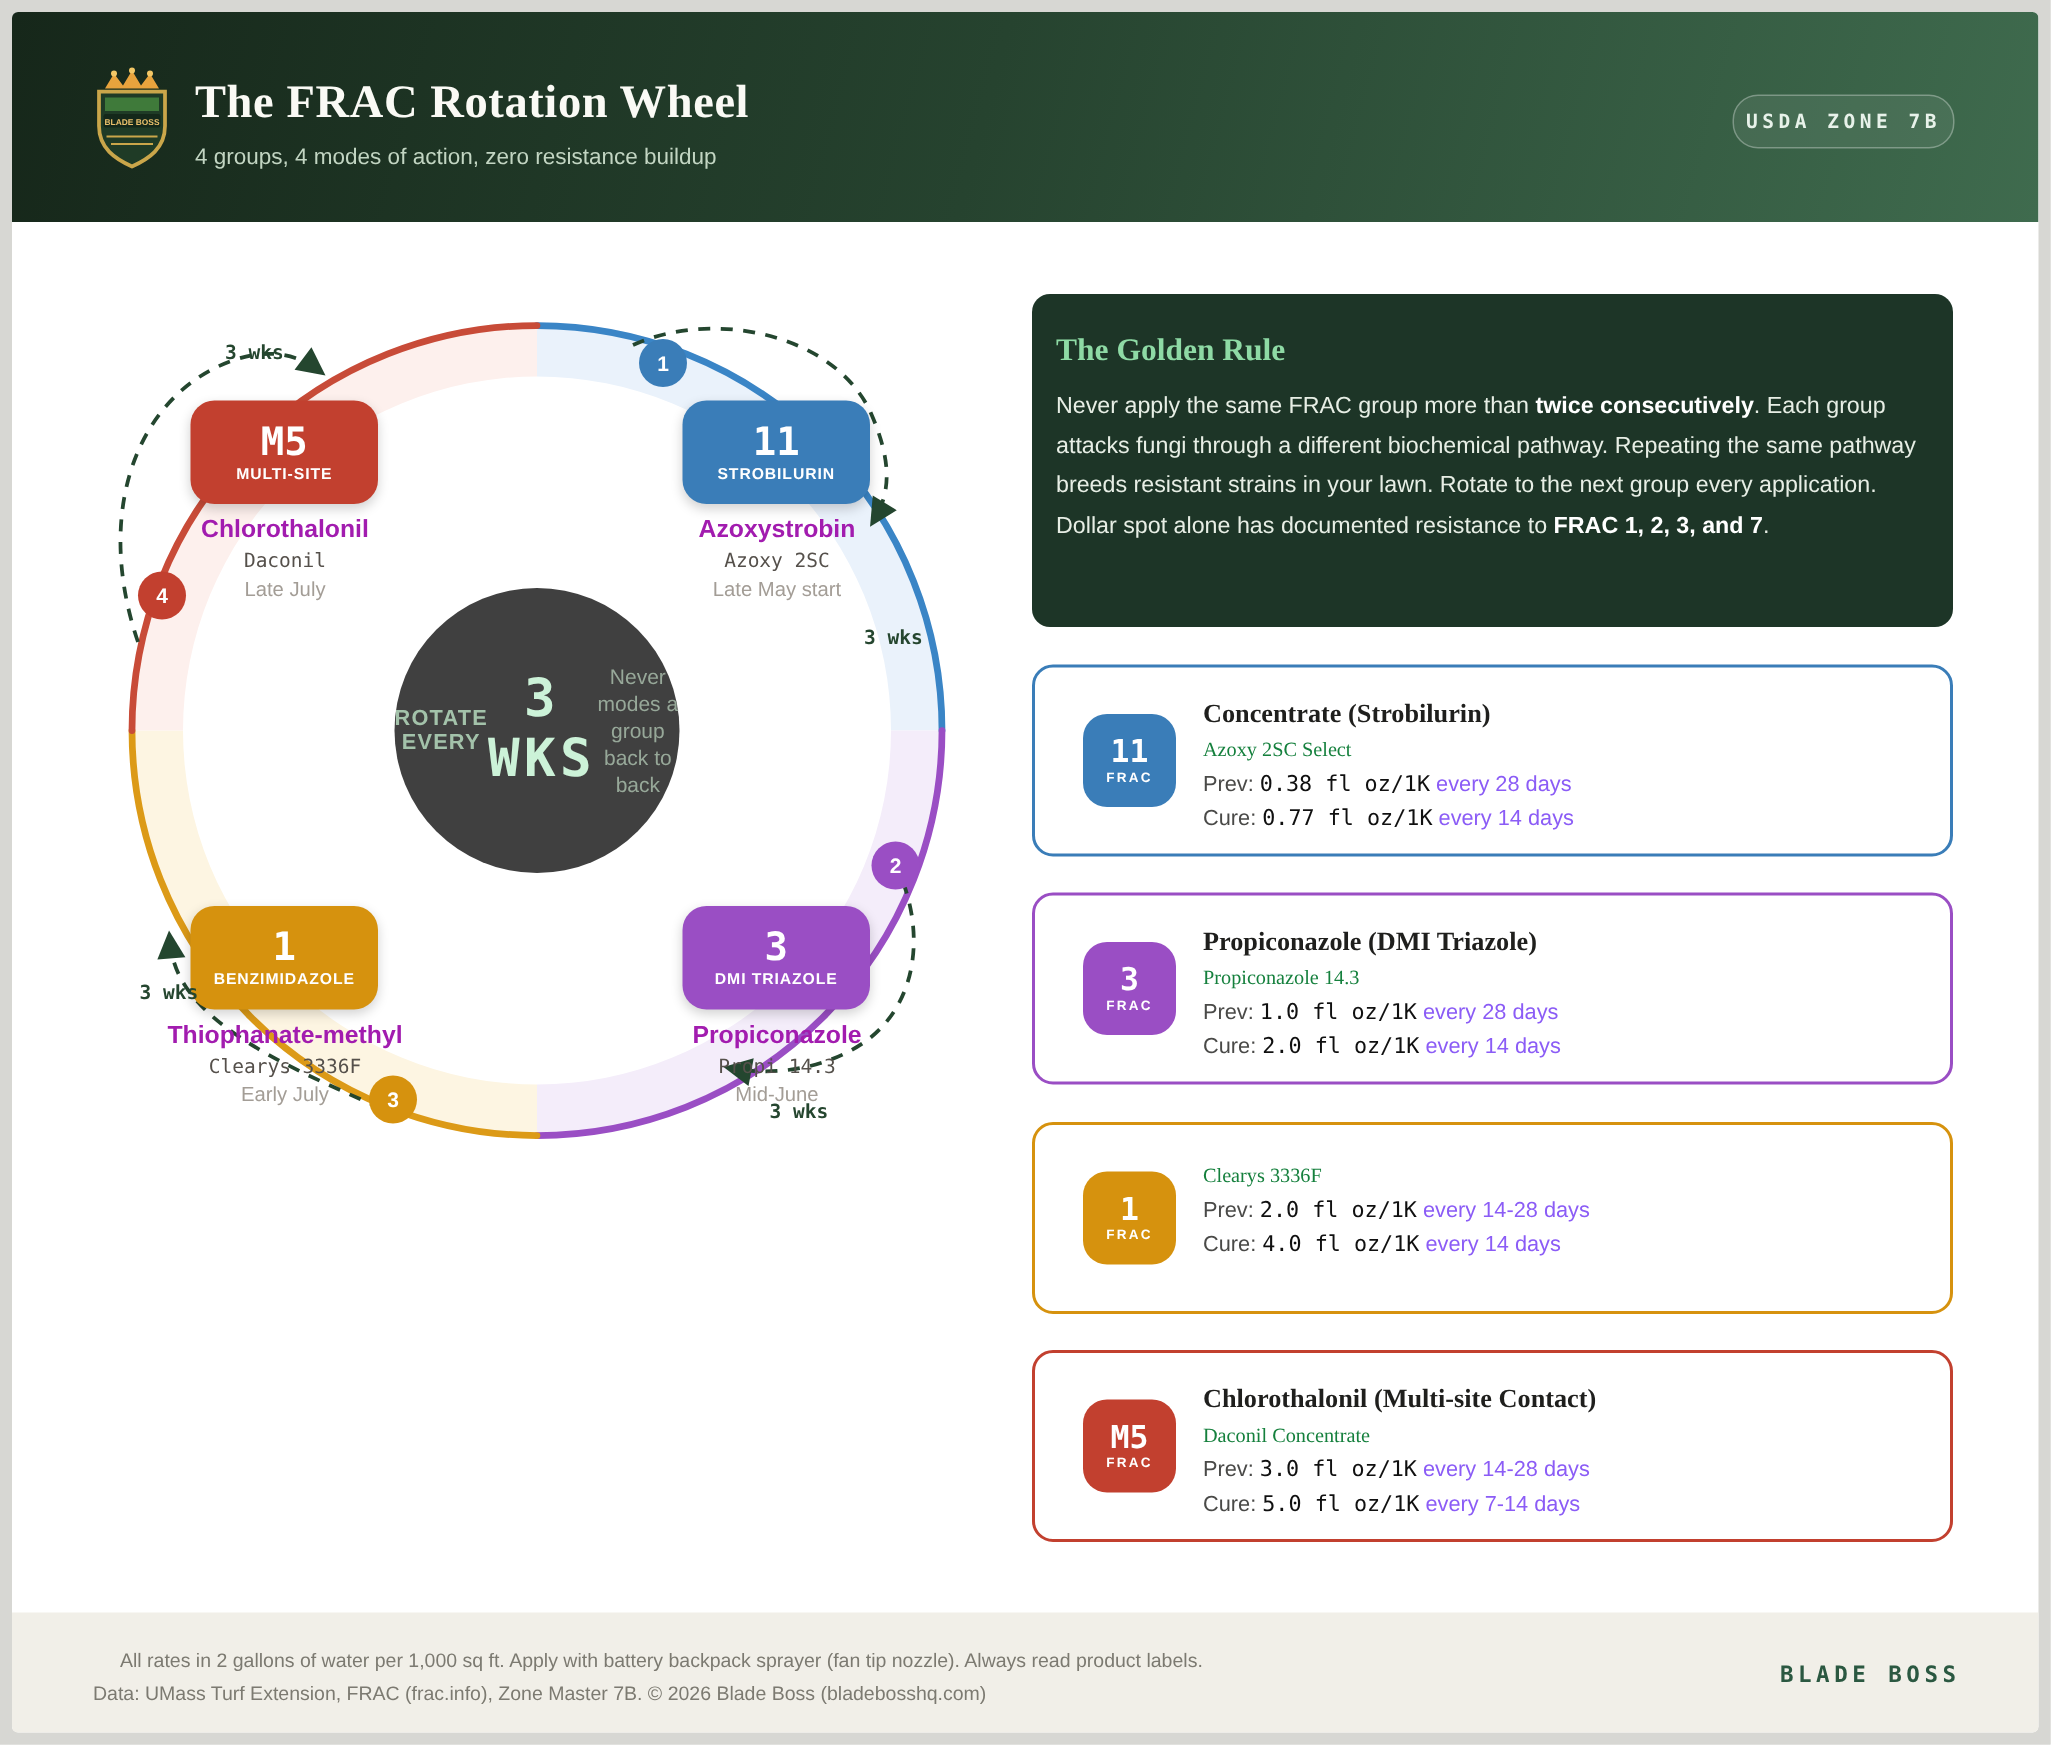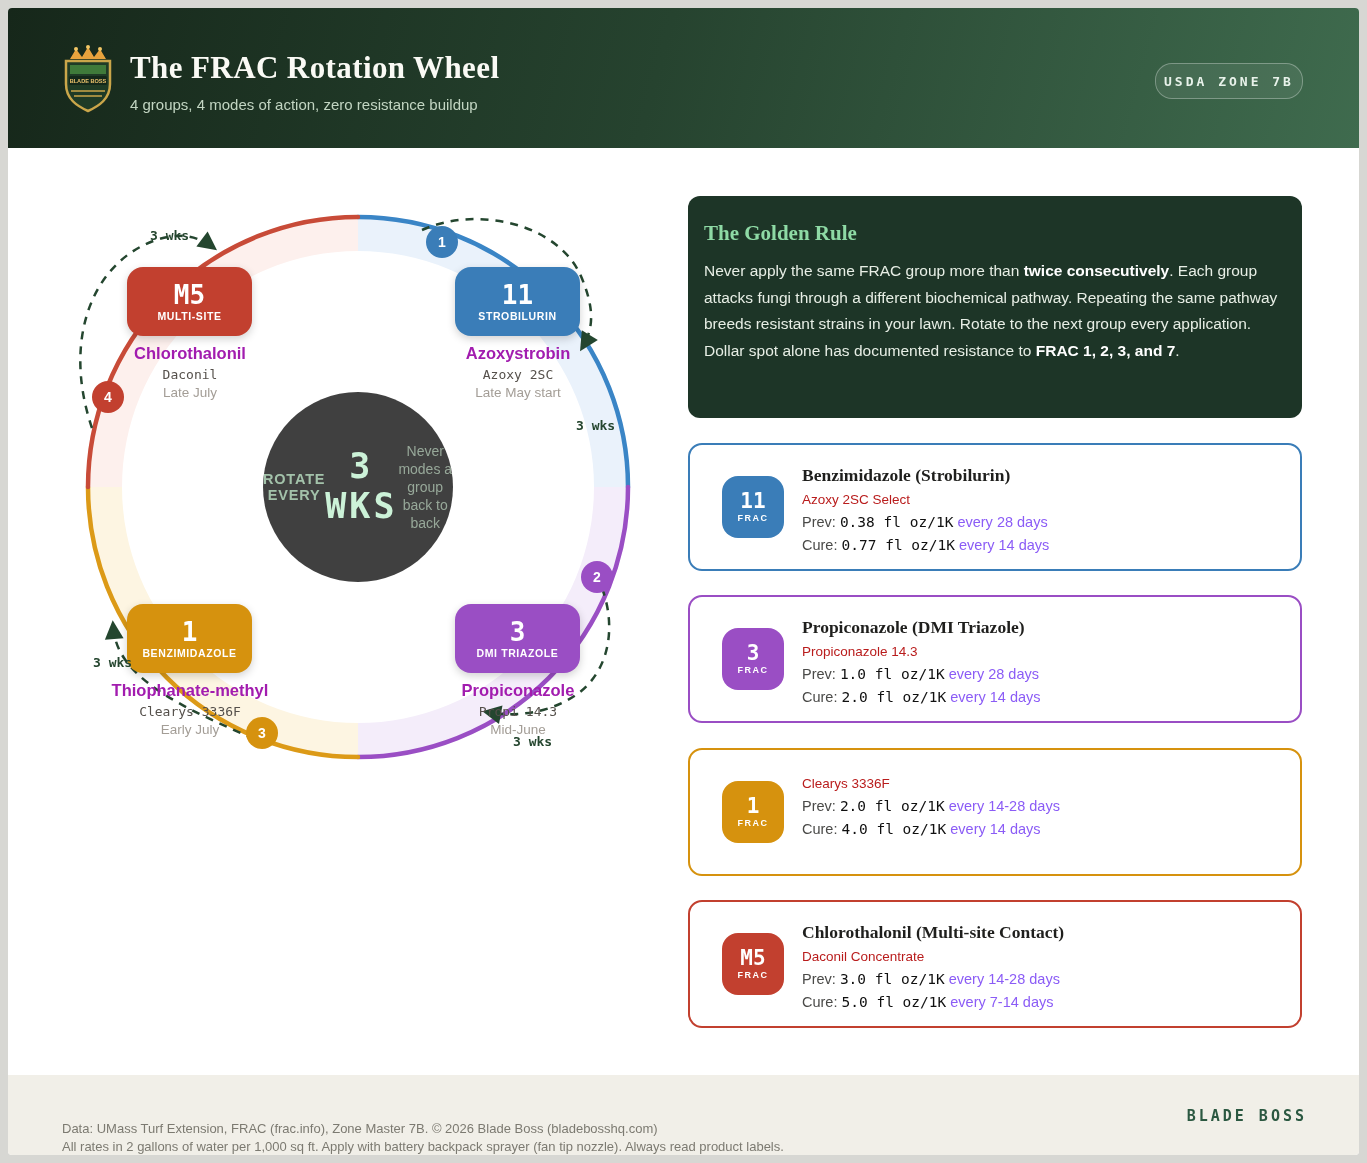--- a/index.html
+++ b/index.html
@@ -68,28 +68,28 @@
   .pc-3{top:740px;border:2px solid #d6920e;}
   .pc-4{top:892px;border:2px solid #c2402f;}
   .frac-sq{position:absolute;left:32px;top:31px;width:62px;height:62px;border-radius:16px;color:#fff;
            display:flex;flex-direction:column;align-items:center;justify-content:center;gap:1px;}
   .pc-1 .frac-sq{background:#3a7db8;} .pc-2 .frac-sq{background:#9a4ec4;}
   .pc-3 .frac-sq{background:#d6920e;} .pc-4 .frac-sq{background:#c2402f;}
   .frac-code{font-family:"DejaVu Sans Mono",monospace;font-weight:bold;font-size:21px;line-height:21px;}
   .frac-lab{font-size:9px;font-weight:bold;letter-spacing:1.5px;}
   .pc-body{position:absolute;left:112px;top:20px;width:480px;}
   .pc-name{font-family:"Liberation Serif",serif;font-weight:bold;font-size:17.5px;color:#1f1f1d;}
-  .pc-prod{font-family:Liberation Sans, sans-serif;font-size:13.5px;color:#b91c1c;margin-top:6px;}
+  .pc-prod{font-family:Liberation Serif, serif;font-size:13.5px;color:#15803d;margin-top:6px;}
   .pc-line{margin-top:7px;font-size:14.5px;color:#4a4a48;}
   .pc-line .rate{font-family:"DejaVu Sans Mono",monospace;font-weight:normal;font-size:14.5px;color:#101010;}
   .pc-line .freq{color:#8b5cf6;}
 
   
   .footer{position:absolute;left:0;top:1067px;width:100%;height:80px;background:#f1efe8;}
-  .foot-l1{position:absolute;left:54px;top:24px;font-size:13px;color:#7c7a71;margin-top:40px;}
+  .foot-l1{position:absolute;left:72px;top:24px;font-size:13px;color:#7c7a71;}
   .foot-l2{position:absolute;left:54px;top:46px;font-size:13px;color:#7c7a71;}
   .foot-brand{position:absolute;right:52px;top:32px;font-family:"DejaVu Sans Mono",monospace;
               font-weight:bold;font-size:15px;letter-spacing:3px;color:#2b5841;}
 </style>
 </head>
 <body>
 
 <div class="page">
 
   <div class="hero">
@@ -192,21 +192,21 @@
     <div class="golden-title">The Golden Rule</div>
     <div class="golden-body"><span>Never apply the same FRAC group more than </span><b>twice consecutively</b><span>. Each group attacks fungi through a different biochemical pathway. Repeating the same pathway breeds resistant strains in your lawn. Rotate to the next group every application. Dollar spot alone has documented resistance to </span><b>FRAC 1, 2, 3, and 7</b><span>.</span></div>
   </div>
 
   <div class="pcard pc-1">
     <div class="frac-sq">
       <div class="frac-code">11</div>
       <div class="frac-lab">FRAC</div>
     </div>
     <div class="pc-body">
-      <div class="pc-name">Benzimidazole (Strobilurin)</div>
+      <div class="pc-name">Concentrate (Strobilurin)</div>
       <div class="pc-prod">Azoxy 2SC Select</div>
       <div class="pc-line"><span>Prev:</span> <span class="rate">0.38 fl oz/1K</span> <span class="freq">every 28 days</span></div>
       <div class="pc-line"><span>Cure:</span> <span class="rate">0.77 fl oz/1K</span> <span class="freq">every 14 days</span></div>
     </div>
   </div>
 
   <div class="pcard pc-2">
     <div class="frac-sq">
       <div class="frac-code">3</div>
       <div class="frac-lab">FRAC</div>

